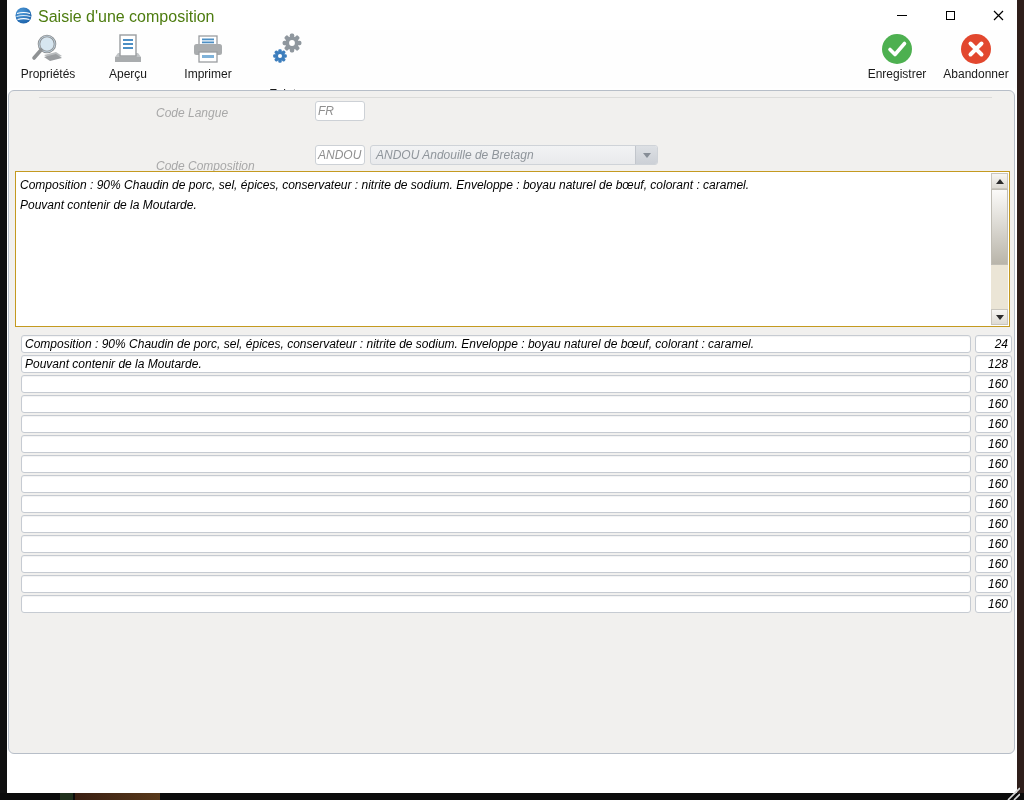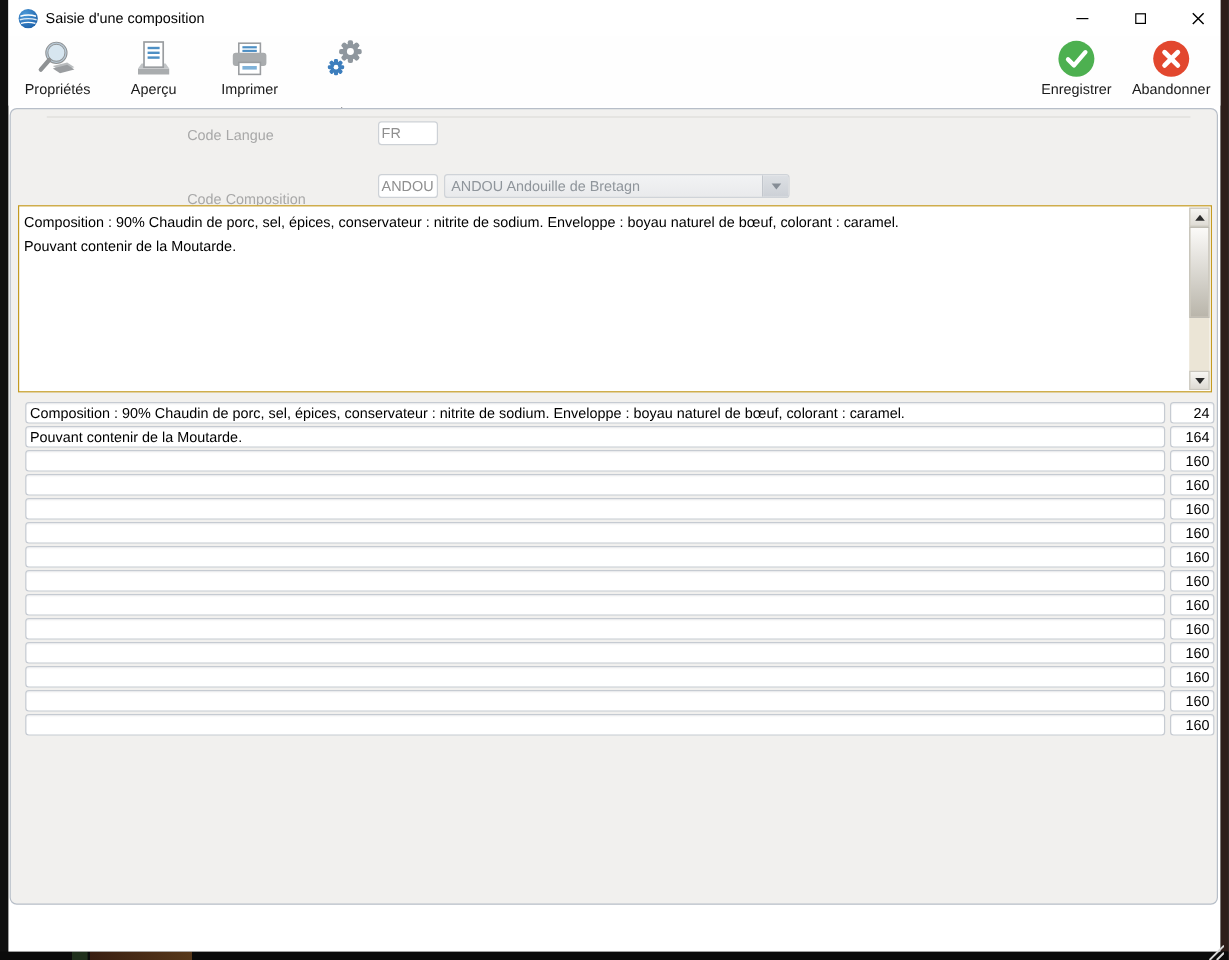--- a/index.html
+++ b/index.html
@@ -16,41 +16,41 @@
   .edge-bottom .seg1 { position:absolute; left:60px; top:0; width:13px; height:7px; background:#20301c; }
   .edge-bottom .seg2 { position:absolute; left:75px; top:0; width:85px; height:7px; background:linear-gradient(90deg,#3a1f12,#57381a); }
   .edge-topsliver { position:absolute; left:52px; top:0; width:26px; height:2px; background:#2a6868; }
 
   
   .window { position:absolute; left:7px; top:0; width:1010px; height:793px; background:#ffffff; }
 
   
   .titlebar { position:absolute; left:0; top:0; width:100%; height:30px; background:#ffffff; }
   .app-icon { position:absolute; left:8px; top:7px; width:17px; height:17px; }
-  .window-title { position:absolute; left:31px; top:8px; font-size:12px; color:#000000; }
+  .window-title { position:absolute; left:31px; top:8px; font-size:16px; color:#4d7c0f; }
   .win-ctrl { position:absolute; top:0; width:30px; height:30px; display:flex; align-items:center; justify-content:center; }
   .ctrl-min { left:880px; } .ctrl-max { left:928px; } .ctrl-close { left:976px; }
   .glyph-min { display:block; width:10px; height:1px; background:#000; }
   .glyph-max { display:block; width:9px; height:9px; border:1px solid #000; }
 
   
   .toolbar { position:absolute; left:0; top:30px; width:100%; height:58px; background:#fefefe; }
   .tool-btn { position:absolute; top:3px; height:52px; display:flex; flex-direction:column; align-items:center; justify-content:flex-start; cursor:default; }
   .tool-btn .tico { height:32px; display:flex; align-items:flex-end; justify-content:center; }
   .tool-btn .tlabel { font-size:12px; color:#1a1a1a; margin-top:2px; white-space:nowrap; }
   .btn-proprietes { left:7px;  width:68px; }
   .btn-apercu     { left:90px; width:62px; }
   .btn-imprimer   { left:167px;width:68px; }
   .btn-eclater    { left:250px;width:62px;gap:20px; }
   .btn-enregistrer{ left:854px;width:72px; }
   .btn-abandonner { left:931px;width:76px; }
 
   
   .panel { position:absolute; left:1px; top:90px; width:1007px; height:664px;
-           background:#f1f0ee; border:1px solid #b7bec8; border-radius:6px; }
+           background:#f1f0ee; border:1px solid #b7bec8; border-radius:6px;font-style:italic; }
   .panel-topline { position:absolute; left:30px; right:22px; top:6px; border-top:1px solid #dcdcda; }
 
   
   .form-label { position:absolute; left:147px; font-size:12px; color:#a8a8a8; }
   .lbl-langue { top:15px; } .lbl-compo { top:68px; }
   .code-input { position:absolute; left:306px; width:50px; height:20px; background:#fff;
                 border:1px solid #cdd1d6; border-radius:3px; font-size:12px; color:#8f8f8f;
                 line-height:18px; padding-left:2px; overflow:hidden; }
   .inp-langue { top:10px; } .inp-compo { top:54px; }
   .combo { position:absolute; left:361px; width:288px; height:20px;
@@ -245,21 +245,21 @@
       </div>
     </div>
 
     <div>
         <div class="line-row" style="top: 244px;">
           <div class="line-text">Composition : 90% Chaudin de porc, sel, épices, conservateur : nitrite de sodium. Enveloppe : boyau naturel de bœuf, colorant : caramel.</div>
           <div class="line-count">24</div>
         </div>
         <div class="line-row" style="top: 264px;">
           <div class="line-text">Pouvant contenir de la Moutarde.</div>
-          <div class="line-count">164</div>
+          <div class="line-count">128</div>
         </div>
         <div class="line-row" style="top: 284px;">
           <div class="line-text"></div>
           <div class="line-count">160</div>
         </div>
         <div class="line-row" style="top: 304px;">
           <div class="line-text"></div>
           <div class="line-count">160</div>
         </div>
         <div class="line-row" style="top: 324px;">

